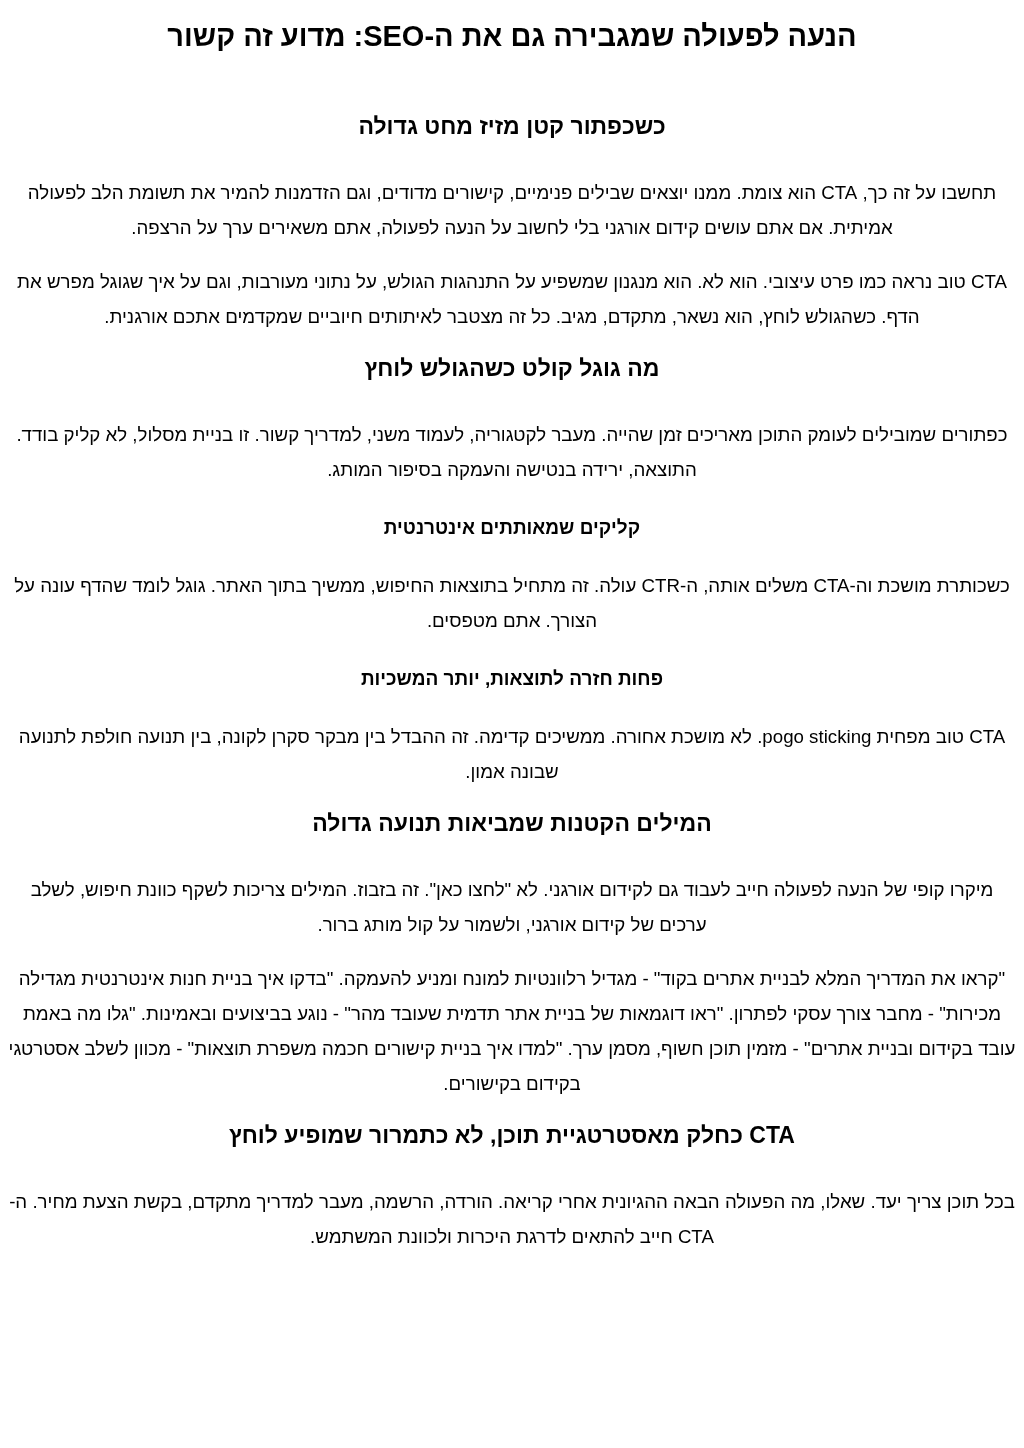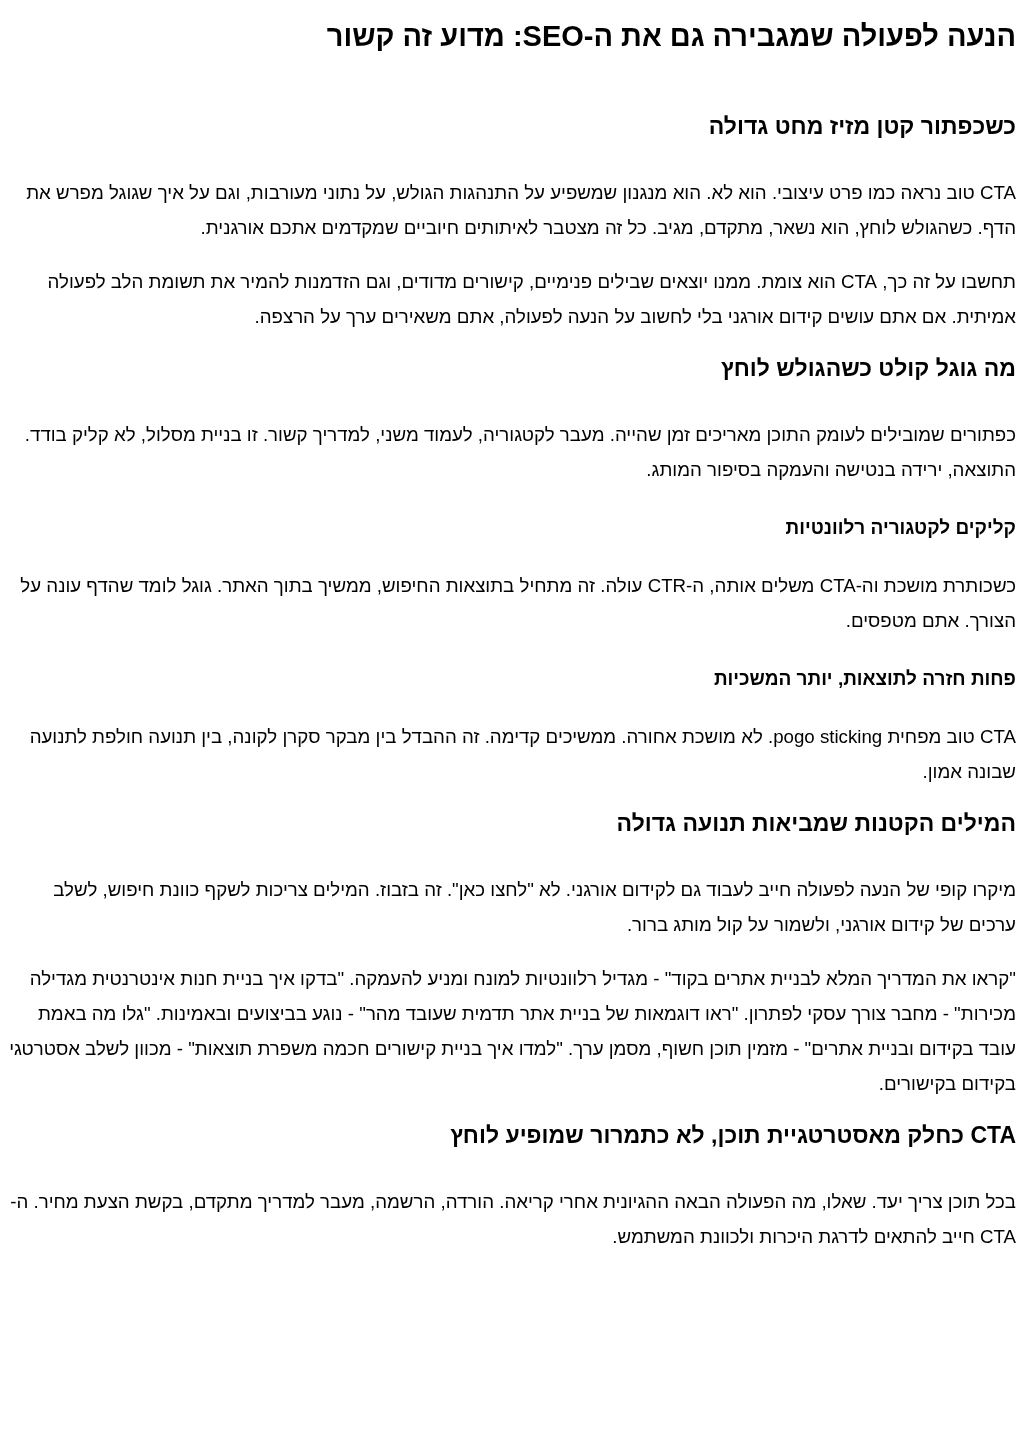--- a/index.html
+++ b/index.html
@@ -7,21 +7,21 @@
     margin: 8px;
     background: #ffffff;
     color: #000000;
     font-family: "Liberation Sans", "DejaVu Sans", sans-serif;
     font-size: 18.7px;
     line-height: 35px;
     direction: rtl;
     text-align: right;
     -webkit-font-smoothing: antialiased;
   }
-  main { display: block; }
+  main { display: block; text-align: center; }
   h1 {
     font-size: 29px;
     line-height: 37px;
     font-weight: 700;
     margin: 10px 0 56px 0;
   }
   h2 {
     font-size: 23px;
     line-height: 30px;
     font-weight: 700;
@@ -35,28 +35,28 @@
   }
   p { margin: 19px 0; }
 </style>
 </head>
 <body>
 
 <main>
   <h1>הנעה לפעולה שמגבירה גם את ה-SEO: מדוע זה קשור</h1>
 
   <h2>כשכפתור קטן מזיז מחט גדולה</h2>
+  <p>תחשבו על זה כך, CTA הוא צומת. ממנו יוצאים שבילים פנימיים, קישורים מדודים, וגם הזדמנות להמיר את תשומת הלב לפעולה אמיתית. אם אתם עושים קידום אורגני בלי לחשוב על הנעה לפעולה, אתם משאירים ערך על הרצפה.</p>
   <p>CTA טוב נראה כמו פרט עיצובי. הוא לא. הוא מנגנון שמשפיע על התנהגות הגולש, על נתוני מעורבות, וגם על איך שגוגל מפרש את הדף. כשהגולש לוחץ, הוא נשאר, מתקדם, מגיב. כל זה מצטבר לאיתותים חיוביים שמקדמים אתכם אורגנית.</p>
-  <p>תחשבו על זה כך, CTA הוא צומת. ממנו יוצאים שבילים פנימיים, קישורים מדודים, וגם הזדמנות להמיר את תשומת הלב לפעולה אמיתית. אם אתם עושים קידום אורגני בלי לחשוב על הנעה לפעולה, אתם משאירים ערך על הרצפה.</p>
 
   <h2>מה גוגל קולט כשהגולש לוחץ</h2>
 
   <p>כפתורים שמובילים לעומק התוכן מאריכים זמן שהייה. מעבר לקטגוריה, לעמוד משני, למדריך קשור. זו בניית מסלול, לא קליק בודד. התוצאה, ירידה בנטישה והעמקה בסיפור המותג.</p>
 
-  <h3>קליקים לקטגוריה רלוונטיות</h3>
+  <h3>קליקים שמאותתים אינטרנטית</h3>
   <p>כשכותרת מושכת וה-CTA משלים אותה, ה-CTR עולה. זה מתחיל בתוצאות החיפוש, ממשיך בתוך האתר. גוגל לומד שהדף עונה על הצורך. אתם מטפסים.</p>
 
   <h3>פחות חזרה לתוצאות, יותר המשכיות</h3>
   <p>CTA טוב מפחית pogo sticking. לא מושכת אחורה. ממשיכים קדימה. זה ההבדל בין מבקר סקרן לקונה, בין תנועה חולפת לתנועה שבונה אמון.</p>
 
   <h2>המילים הקטנות שמביאות תנועה גדולה</h2>
   <p>מיקרו קופי של הנעה לפעולה חייב לעבוד גם לקידום אורגני. לא "לחצו כאן". זה בזבוז. המילים צריכות לשקף כוונת חיפוש, לשלב ערכים של קידום אורגני, ולשמור על קול מותג ברור.</p>
   <p>"קראו את המדריך המלא לבניית אתרים בקוד" - מגדיל רלוונטיות למונח ומניע להעמקה. "בדקו איך בניית חנות אינטרנטית מגדילה מכירות" - מחבר צורך עסקי לפתרון. "ראו דוגמאות של בניית אתר תדמית שעובד מהר" - נוגע בביצועים ובאמינות. "גלו מה באמת עובד בקידום ובניית אתרים" - מזמין תוכן חשוף, מסמן ערך. "למדו איך בניית קישורים חכמה משפרת תוצאות" - מכוון לשלב אסטרטגי בקידום בקישורים.</p>
 
   <h2>CTA כחלק מאסטרטגיית תוכן, לא כתמרור שמופיע לוחץ</h2>

